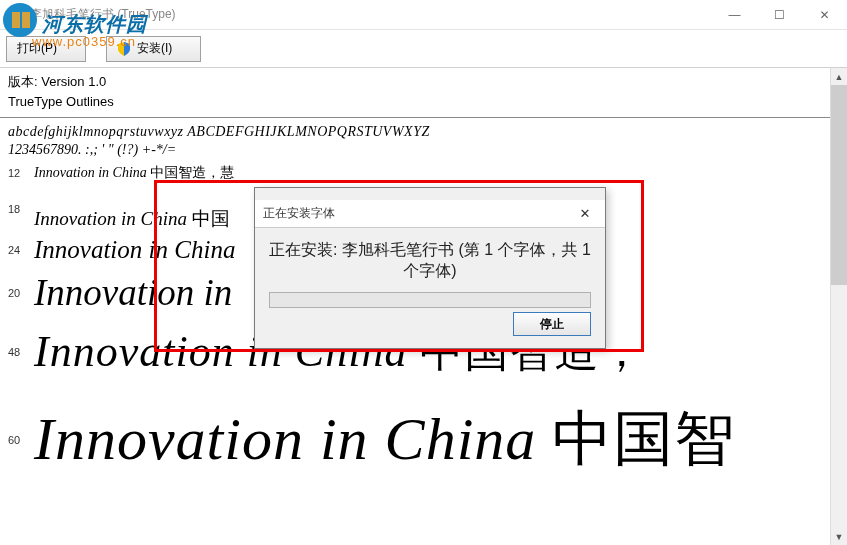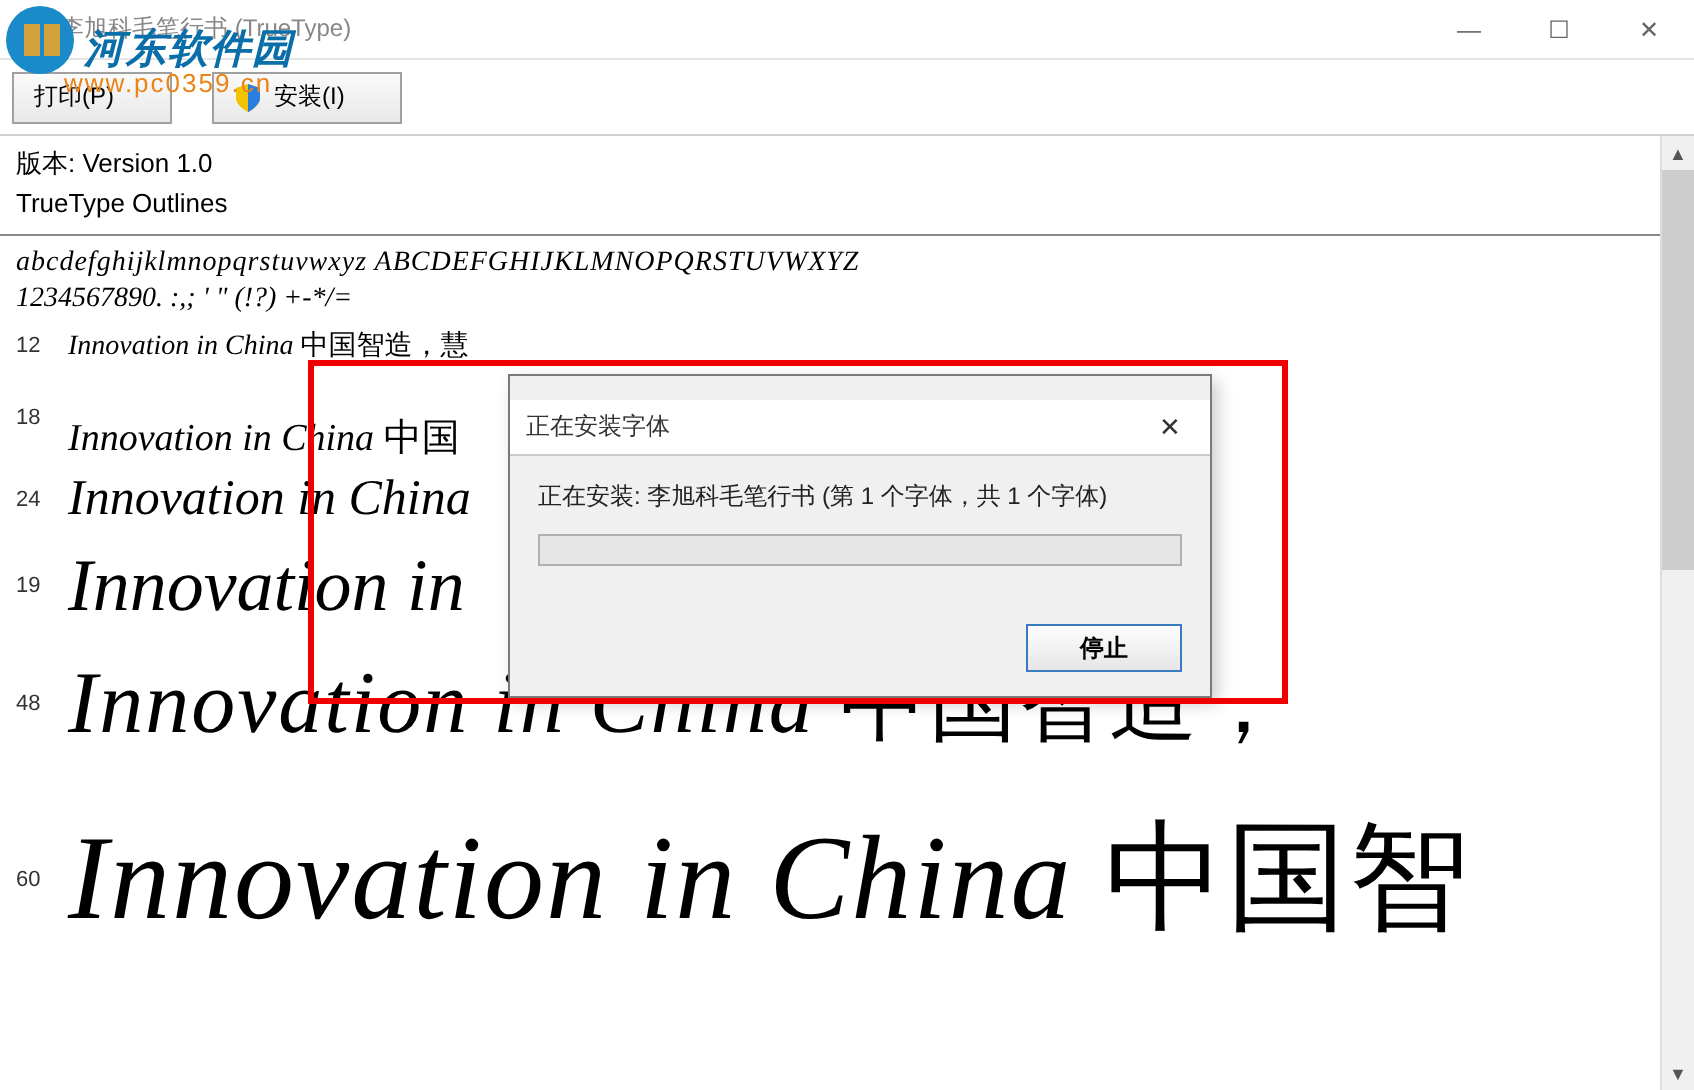--- a/index.html
+++ b/index.html
@@ -158,22 +158,23 @@
       margin-top: 12px;
     }
     .dlg-close {
       margin-left: auto;
       width: 24px; height: 20px;
       display: flex; align-items: center; justify-content: center;
       font-size: 13px;
     }
     .dlg-body {
       padding: 12px 14px;
-      font-size: 12px;
+      font-size: 16px;
       color: #222;
+      text-align: center;
     }
     .progress {
       margin-top: 10px;
       height: 16px;
       border: 1px solid #b0b0b0;
       background: #e6e6e6;
     }
     .dlg-btn {
       position: absolute;
       right: 14px; bottom: 12px;
@@ -265,21 +266,21 @@
     <span>Innovation in China</span> <span class="cjk">中国</span>
   </span>
 </div>
 <div class="preview-line">
   <span class="size-label">24</span>
   <span class="preview-text sz24">
     <span>Innovation in China</span>&nbsp;&nbsp;&nbsp;&nbsp;&nbsp;&nbsp;&nbsp;&nbsp;&nbsp;&nbsp;&nbsp;&nbsp;&nbsp;&nbsp;&nbsp;&nbsp;&nbsp;&nbsp;&nbsp;&nbsp;&nbsp;&nbsp;&nbsp;&nbsp;&nbsp;&nbsp;&nbsp;&nbsp;<span>3456789</span>
   </span>
 </div>
 <div class="preview-line">
-  <span class="size-label">19</span>
+  <span class="size-label">20</span>
   <span class="preview-text sz36">
     Innovation  in&nbsp;&nbsp;&nbsp;&nbsp;&nbsp;&nbsp;&nbsp;&nbsp;&nbsp;&nbsp;&nbsp;&nbsp;&nbsp;&nbsp;&nbsp;&nbsp;&nbsp;&nbsp;&nbsp;<span class="cjk">慧及全球</span>
   </span>
 </div>
 <div class="preview-line">
   <span class="size-label">48</span>
   <span class="preview-text sz48">
     <span>Innovation in China</span> <span class="cjk">中国智造，</span>
   </span>
 </div>

